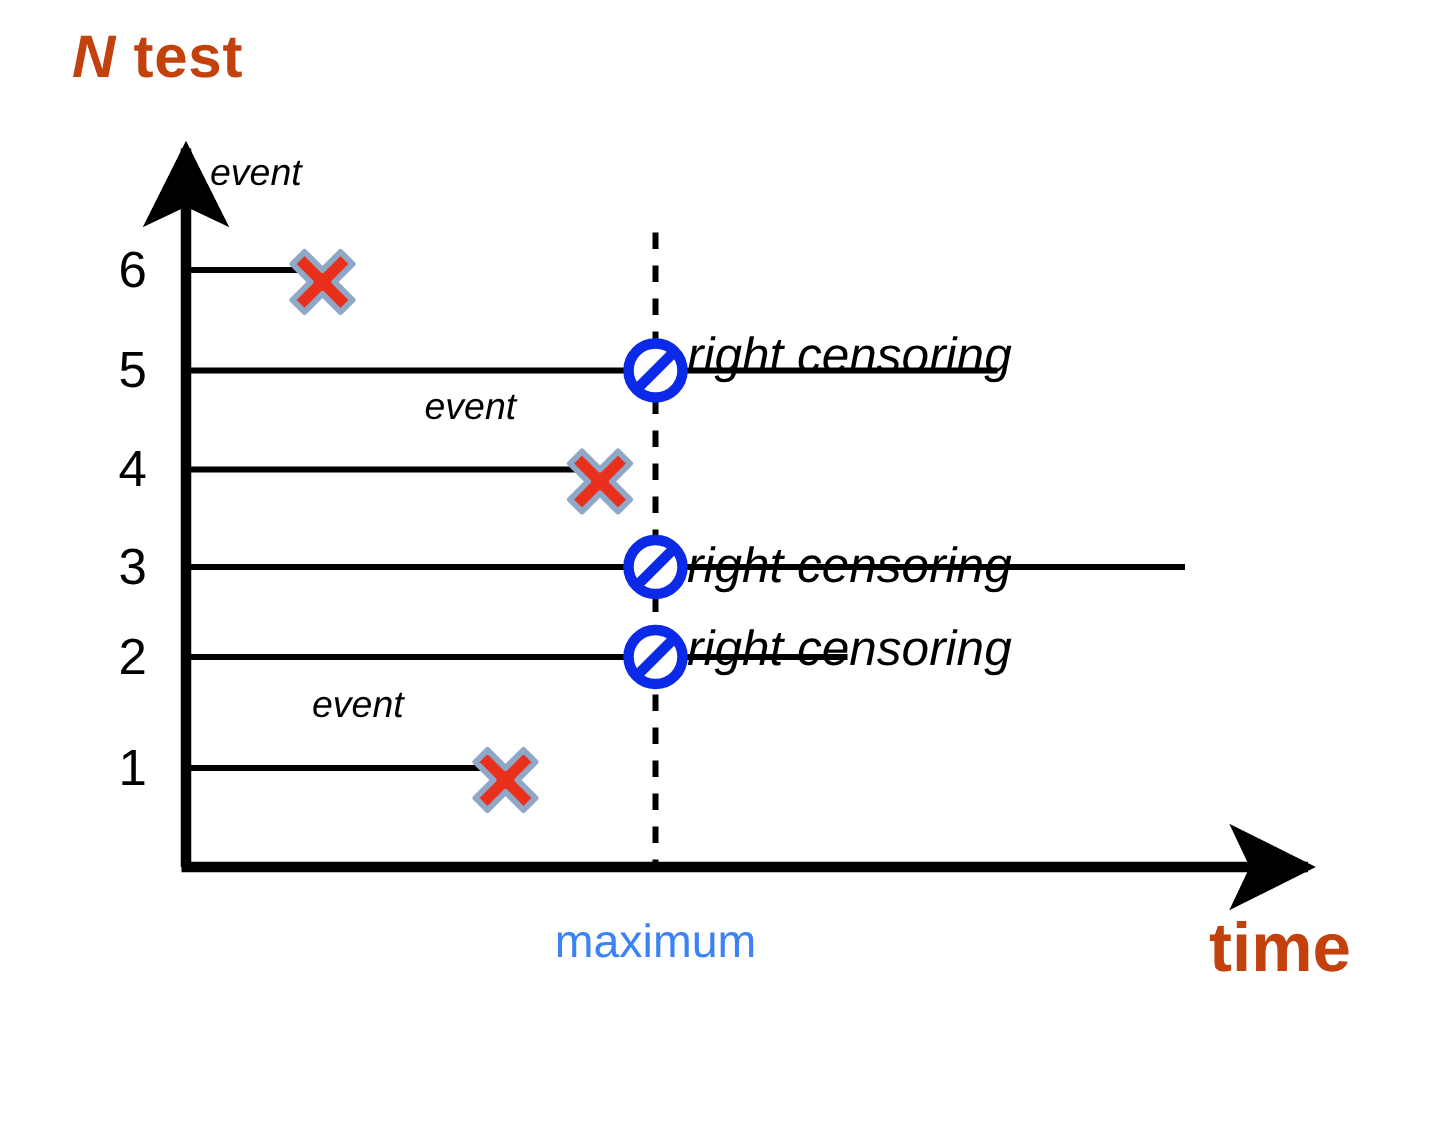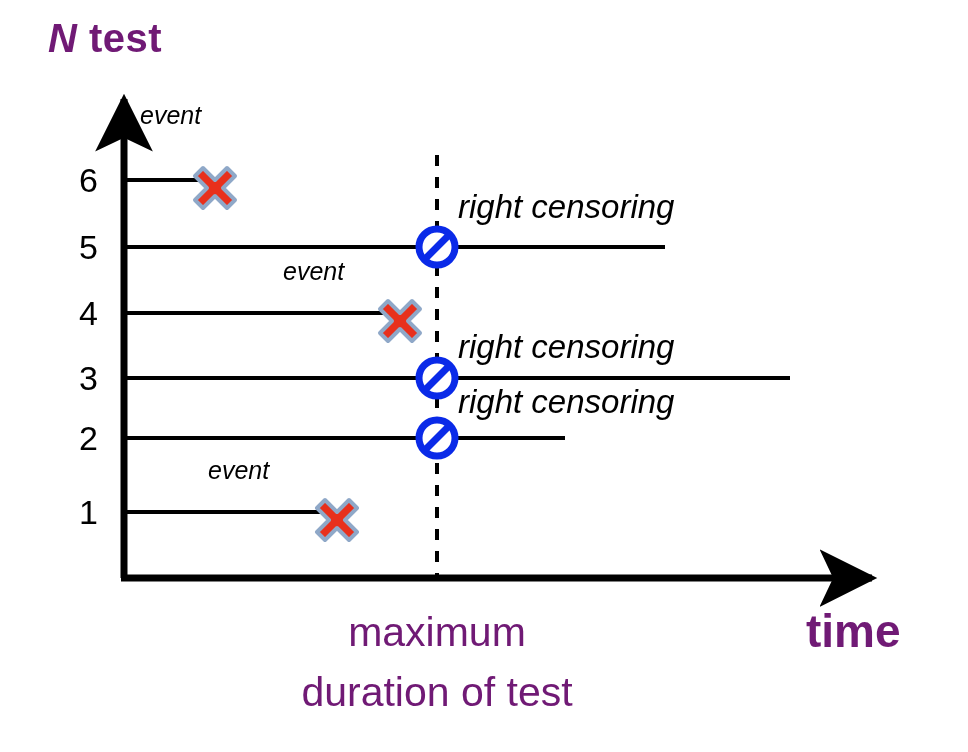--- a/index.html
+++ b/index.html
@@ -21,21 +21,21 @@
   #diagram-svg {
     position: absolute;
     left: 0;
     top: 0;
     width: 968px;
     height: 752px;
   }
   .axis-title {
     position: absolute;
     font-weight: bold;
-    color: #701a75;
+    color: #c2410c;
     white-space: nowrap;
     line-height: 1;
   }
   #ntest-title {
     left: 48px;
     top: 18px;
     font-size: 40px;
     letter-spacing: 0.5px;
   }
   #ntest-title .ital {
@@ -62,25 +62,26 @@
     white-space: nowrap;
     line-height: 1;
   }
   .censor-label {
     position: absolute;
     font-size: 33px;
     font-style: italic;
     color: #000000;
     white-space: nowrap;
     line-height: 1;
+    margin-top: 30px;
   }
   .caption-line {
     position: absolute;
-    font-size: 41px;
-    color: #701a75;
+    font-size: 31px;
+    color: #3b82f6;
     white-space: nowrap;
     text-align: center;
     line-height: 1;
   }
   #caption-max   { left: 277px; top: 612px; width: 320px; }
   #caption-dur   { left: 257px; top: 672px; width: 360px; }
 </style>
 </head>
 <body>
 
@@ -156,15 +157,14 @@
 
   <div class="event-label" style="left:140px; top:103px;">event</div>
   <div class="event-label" style="left:283px; top:259px;">event</div>
   <div class="event-label" style="left:208px; top:458px;">event</div>
 
   <div class="censor-label" style="left:458px; top:190px;">right censoring</div>
   <div class="censor-label" style="left:458px; top:330px;">right censoring</div>
   <div class="censor-label" style="left:458px; top:385px;">right censoring</div>
 
   <div class="caption-line" id="caption-max">maximum</div>
-  <div class="caption-line" id="caption-dur">duration of test</div>
 
 </div>
 
 </body></html>

